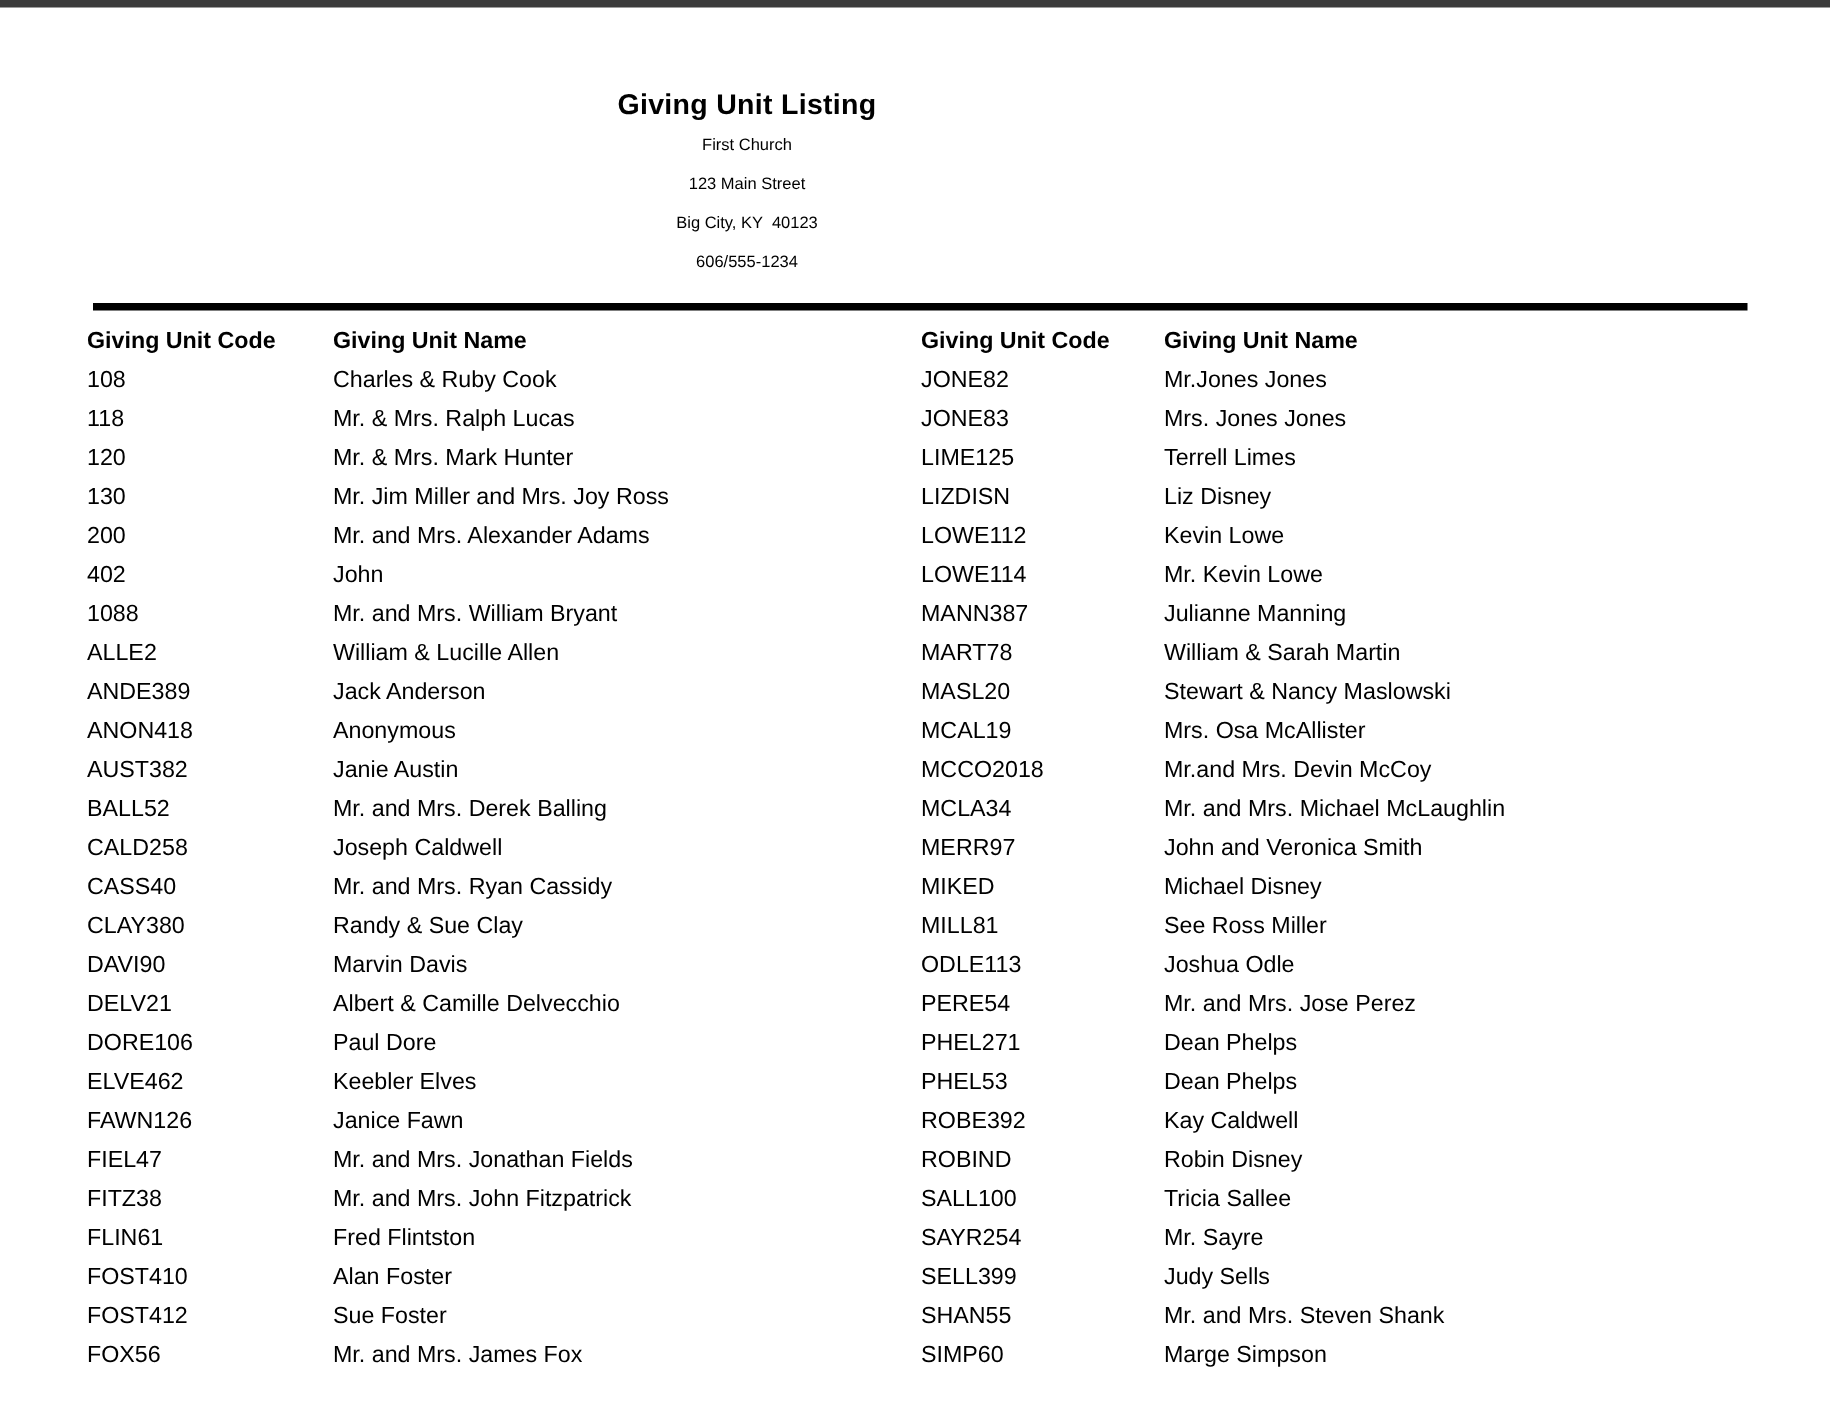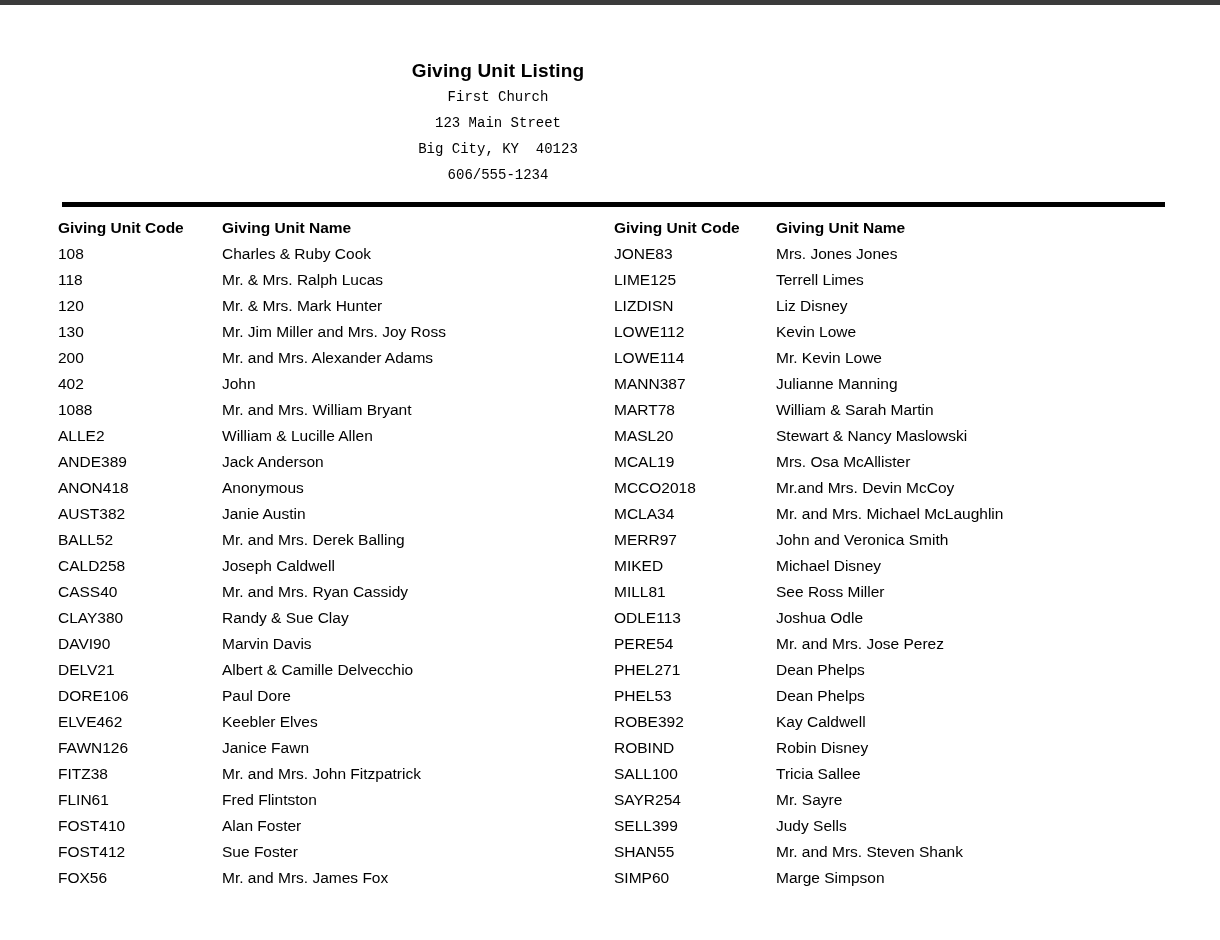--- a/index.html
+++ b/index.html
@@ -23,24 +23,23 @@
     width: 996px;
     text-align: center;
   }
   .report-title {
     font-size: 19px;
     font-weight: bold;
     line-height: 27px;
     letter-spacing: 0.2px;
   }
   .report-sub {
-    font-size: 14px;
+    font-size: 11px;
     line-height: 26px;
     white-space: pre;
-    font-family: Liberation Mono, monospace;
   }
   .divider {
     position: absolute;
     top: 202px; left: 62px;
     width: 1103px; height: 5px;
     background: #000000;
   }
   table.gu-table {
     position: absolute;
     top: 215px;
@@ -159,20 +158,24 @@
       </tr>
       <tr>
         <td>ELVE462</td>
         <td>Keebler Elves</td>
       </tr>
       <tr>
         <td>FAWN126</td>
         <td>Janice Fawn</td>
       </tr>
       <tr>
+        <td>FIEL47</td>
+        <td>Mr. and Mrs. Jonathan Fields</td>
+      </tr>
+      <tr>
         <td>FITZ38</td>
         <td>Mr. and Mrs. John Fitzpatrick</td>
       </tr>
       <tr>
         <td>FLIN61</td>
         <td>Fred Flintston</td>
       </tr>
       <tr>
         <td>FOST410</td>
         <td>Alan Foster</td>
@@ -190,20 +193,24 @@
 
 <table class="gu-table right">
   <thead>
     <tr>
       <th class="code-col">Giving Unit Code</th>
       <th class="name-col">Giving Unit Name</th>
     </tr>
   </thead>
   <tbody>
       <tr>
+        <td>JONE82</td>
+        <td>Mr.Jones Jones</td>
+      </tr>
+      <tr>
         <td>JONE83</td>
         <td>Mrs. Jones Jones</td>
       </tr>
       <tr>
         <td>LIME125</td>
         <td>Terrell Limes</td>
       </tr>
       <tr>
         <td>LIZDISN</td>
         <td>Liz Disney</td>

